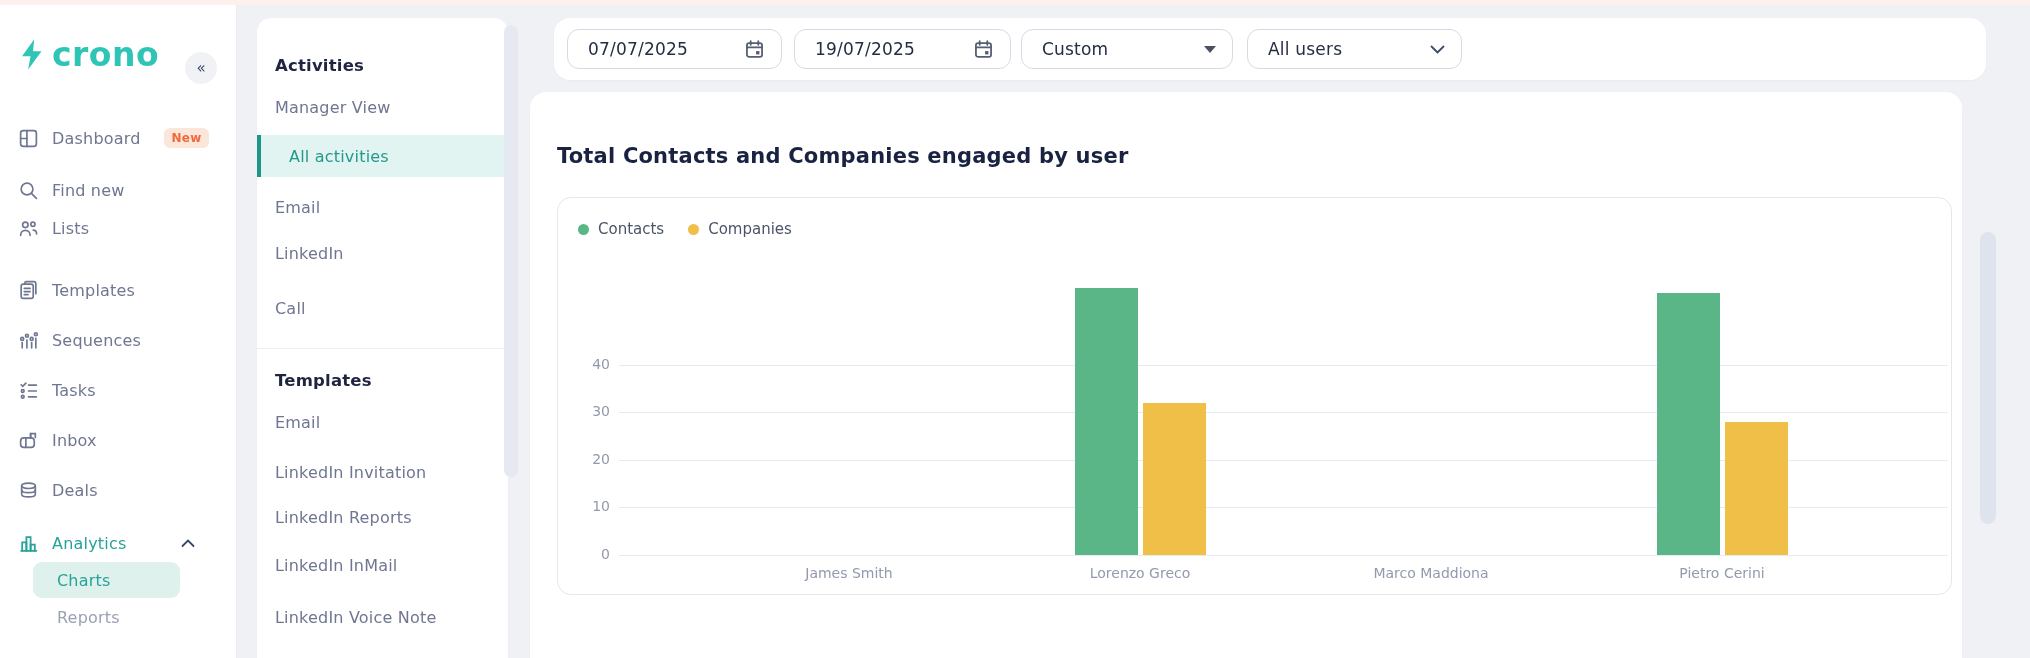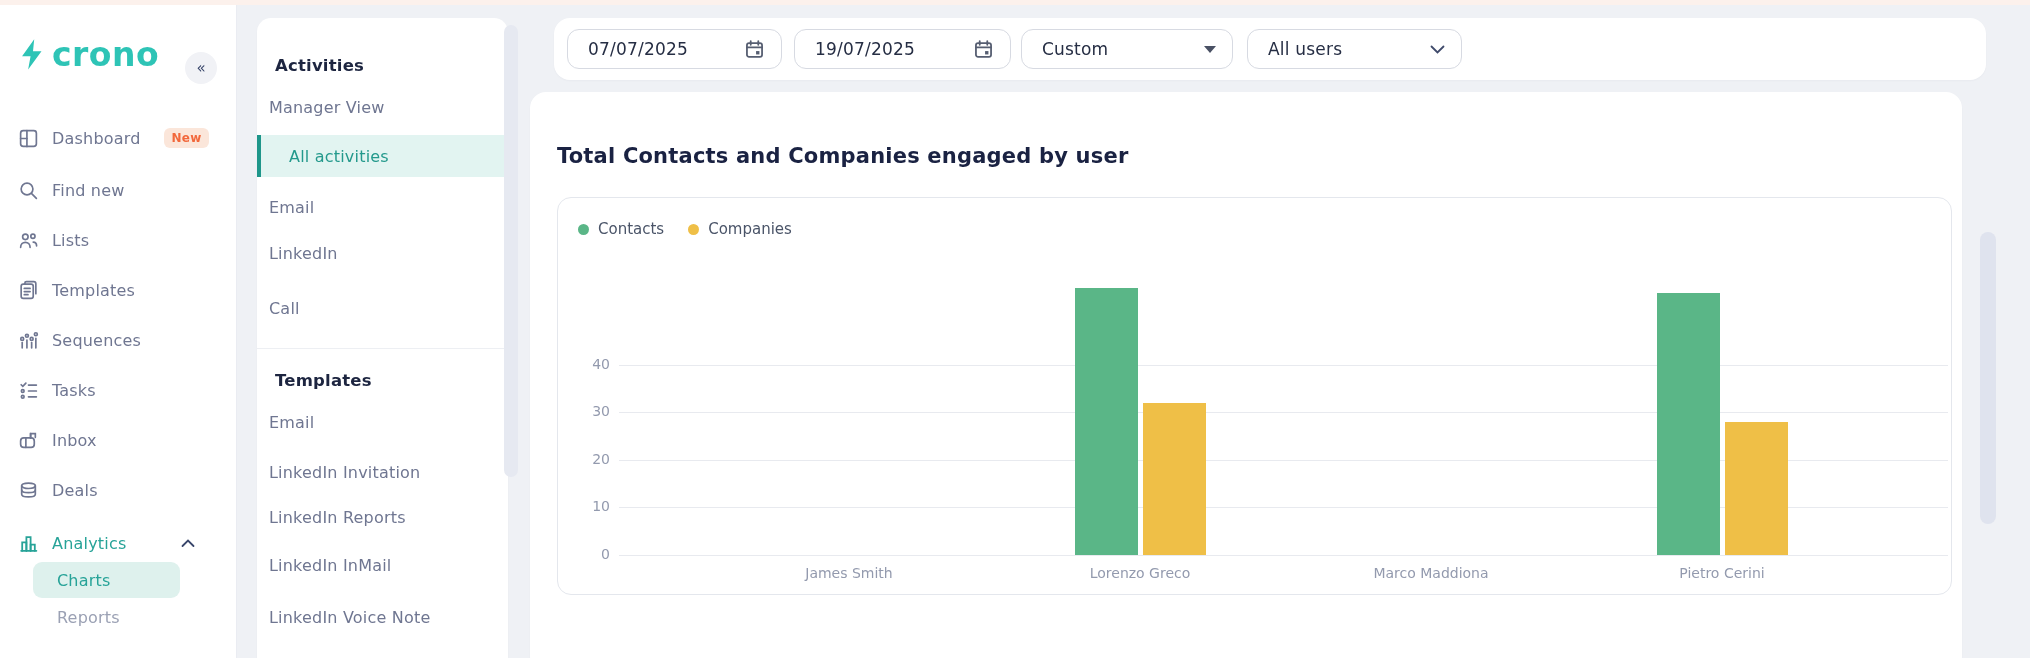--- a/index.html
+++ b/index.html
@@ -46,21 +46,21 @@
     position:absolute; left:257px; top:18px; width:251px; height:640px;
     background:#ffffff; border-radius:14px 14px 0 0;
     box-shadow:0 1px 2px rgba(30,40,70,0.03);
   }
   .panel2 .p-title {
     position:absolute; left:18px; font-size:16.5px; font-weight:bold; color:#1d2540;
     height:24px; display:flex; align-items:center; letter-spacing:0.2px;
   }
   .panel2 .p-item {
     position:absolute; left:0; width:100%; height:40px; display:flex; align-items:center;
-    padding-left:12px; font-size:16px; color:#6f7691; letter-spacing:0.2px; cursor:pointer;
+    padding-left:18px; font-size:16px; color:#6f7691; letter-spacing:0.2px; cursor:pointer;
   }
   .panel2 .p-item.selected {
     height:42px; background:#e2f4f1; color:#23998c; border-left:4px solid #1e968a;
     padding-left:28px;
   }
   .panel2 .divider { position:absolute; left:0; width:100%; height:1px; background:#edeff3; }
   .scroll-thumb { position:absolute; border-radius:8px; background:#e6e9f1; }
 
   
   .filter-card {
@@ -116,21 +116,21 @@
     <span>Dashboard</span>
     <span class="badge-new">New</span>
   </div>
   <div class="nav-item" style="top:167px">
     <svg width="21" height="21" viewBox="0 0 20 20" fill="none" stroke="#6f7691" stroke-width="1.6" stroke-linecap="round">
       <circle cx="8.6" cy="8.6" r="5.6"></circle>
         <line x1="13" y1="13" x2="17.5" y2="17.5"></line>
     </svg>
     <span>Find new</span>
   </div>
-  <div class="nav-item" style="top:217px">
+  <div class="nav-item" style="top:205px">
     <svg width="21" height="21" viewBox="0 0 20 20" fill="none" stroke="#6f7691" stroke-width="1.6" stroke-linecap="round">
       <circle cx="7" cy="6.5" r="2.6"></circle>
         <path d="M2.5 16.5 c0-3 2-4.8 4.5-4.8 s4.5 1.8 4.5 4.8"></path>
         <circle cx="14.2" cy="6" r="2"></circle>
         <path d="M14.5 11.5 c2 0 3.2 1.6 3.2 3.6"></path>
     </svg>
     <span>Lists</span>
   </div>
   <div class="nav-item" style="top:267px">
     <svg width="21" height="21" viewBox="0 0 20 20" fill="none" stroke="#6f7691" stroke-width="1.6" stroke-linecap="round">

